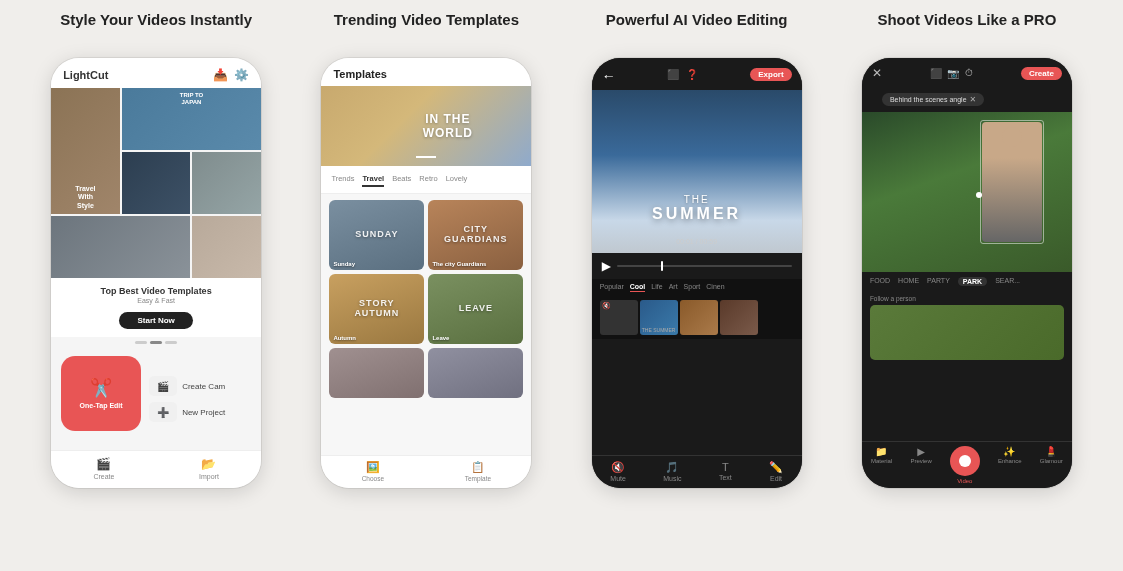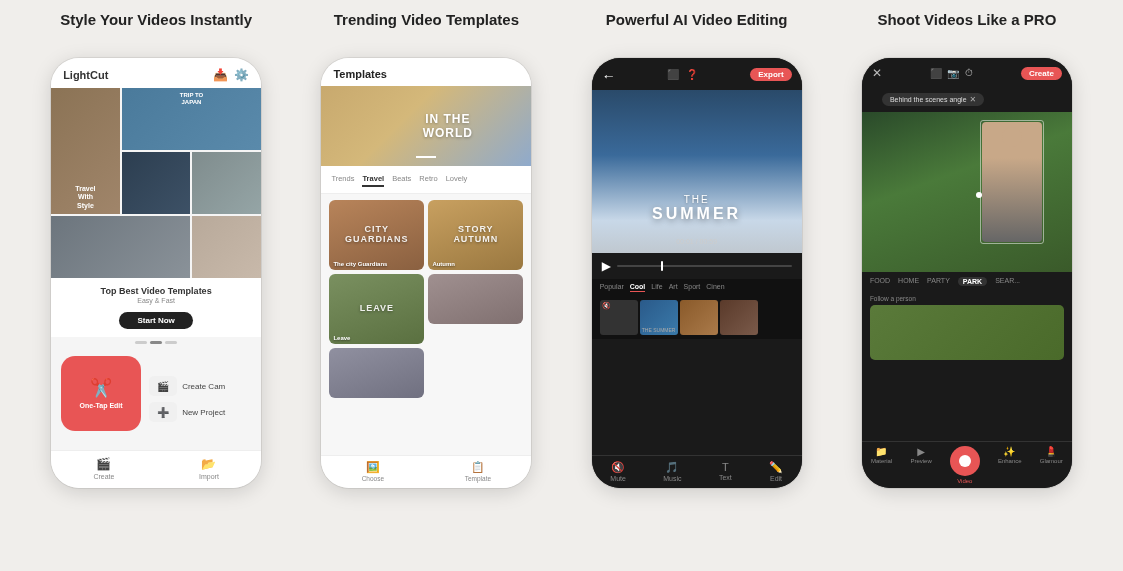--- a/index.html
+++ b/index.html
@@ -845,20 +845,24 @@
 
       <div class="screen2-tabs">
         <span class="screen2-tab">Trends</span>
         <span class="screen2-tab active">Travel</span>
         <span class="screen2-tab">Beats</span>
         <span class="screen2-tab">Retro</span>
         <span class="screen2-tab">Lovely</span>
       </div>
 
       <div class="screen2-grid">
+        <div class="screen2-thumb thumb-sunday">
+          <div class="thumb-overlay-text">SUNDAY</div>
+          <div class="screen2-thumb-label">Sunday</div>
+        </div>
         <div class="screen2-thumb thumb-city">
           <div class="thumb-overlay-text">CITY<br>GUARDIANS</div>
           <div class="screen2-thumb-label">The city Guardians</div>
         </div>
         <div class="screen2-thumb thumb-autumn">
           <div class="thumb-overlay-text">STORY<br>AUTUMN</div>
           <div class="screen2-thumb-label">Autumn</div>
         </div>
         <div class="screen2-thumb thumb-leave">
           <div class="thumb-overlay-text">LEAVE</div>

